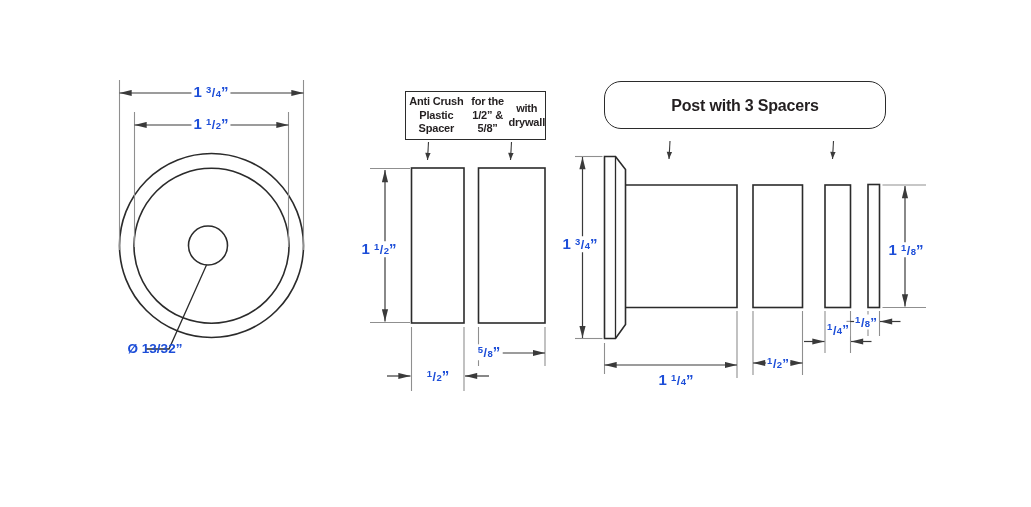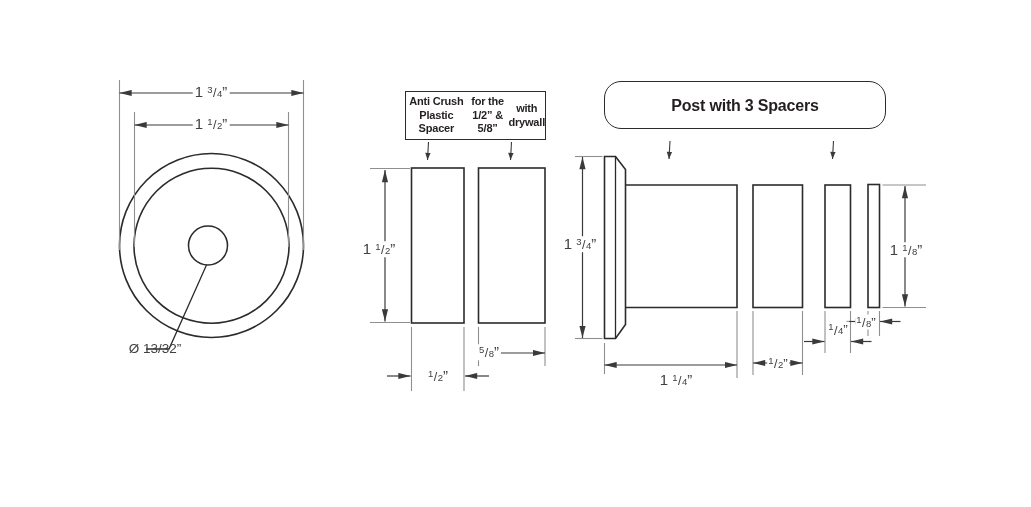--- a/index.html
+++ b/index.html
@@ -9,21 +9,21 @@
   }
   .canvas svg{position:absolute;left:0;top:0;}
   .o{fill:none;stroke:#2b2b2b;stroke-width:1.6;}
   .ot{fill:none;stroke:#2b2b2b;stroke-width:1.3;}
   .e{stroke:#8f8f8f;stroke-width:1.1;fill:none;}
   .d{stroke:#3a3a3a;stroke-width:1.2;fill:none;}
   .ld{stroke:#3a3a3a;stroke-width:1.1;fill:none;}
   .dimtxt{
     position:absolute;transform:translate(-50%,-50%);
     background:#fff;padding:0 2px;white-space:nowrap;
-    font-size:15px;font-weight:400;line-height:1;color:#404040;
+    font-size:15px;font-weight:700;line-height:1;color:#1d4ed8;
   }
   .dimtxt.sm{font-size:13.5px;padding:0 1px;}
   .dimtxt.nobg{background:transparent;margin-left:45px;}
   .dimtxt sup{font-size:9.5px;vertical-align:4.5px;}
   .dimtxt sub{font-size:9.5px;vertical-align:0px;}
   .dimtxt i{font-style:normal;font-size:12.5px;margin:0 0.5px;}
   .callout-box{
     position:absolute;background:#fff;border:1.5px solid #2b2b2b;
     display:flex;align-items:center;justify-content:center;
     text-align:center;font-weight:700;letter-spacing:-0.2px;

